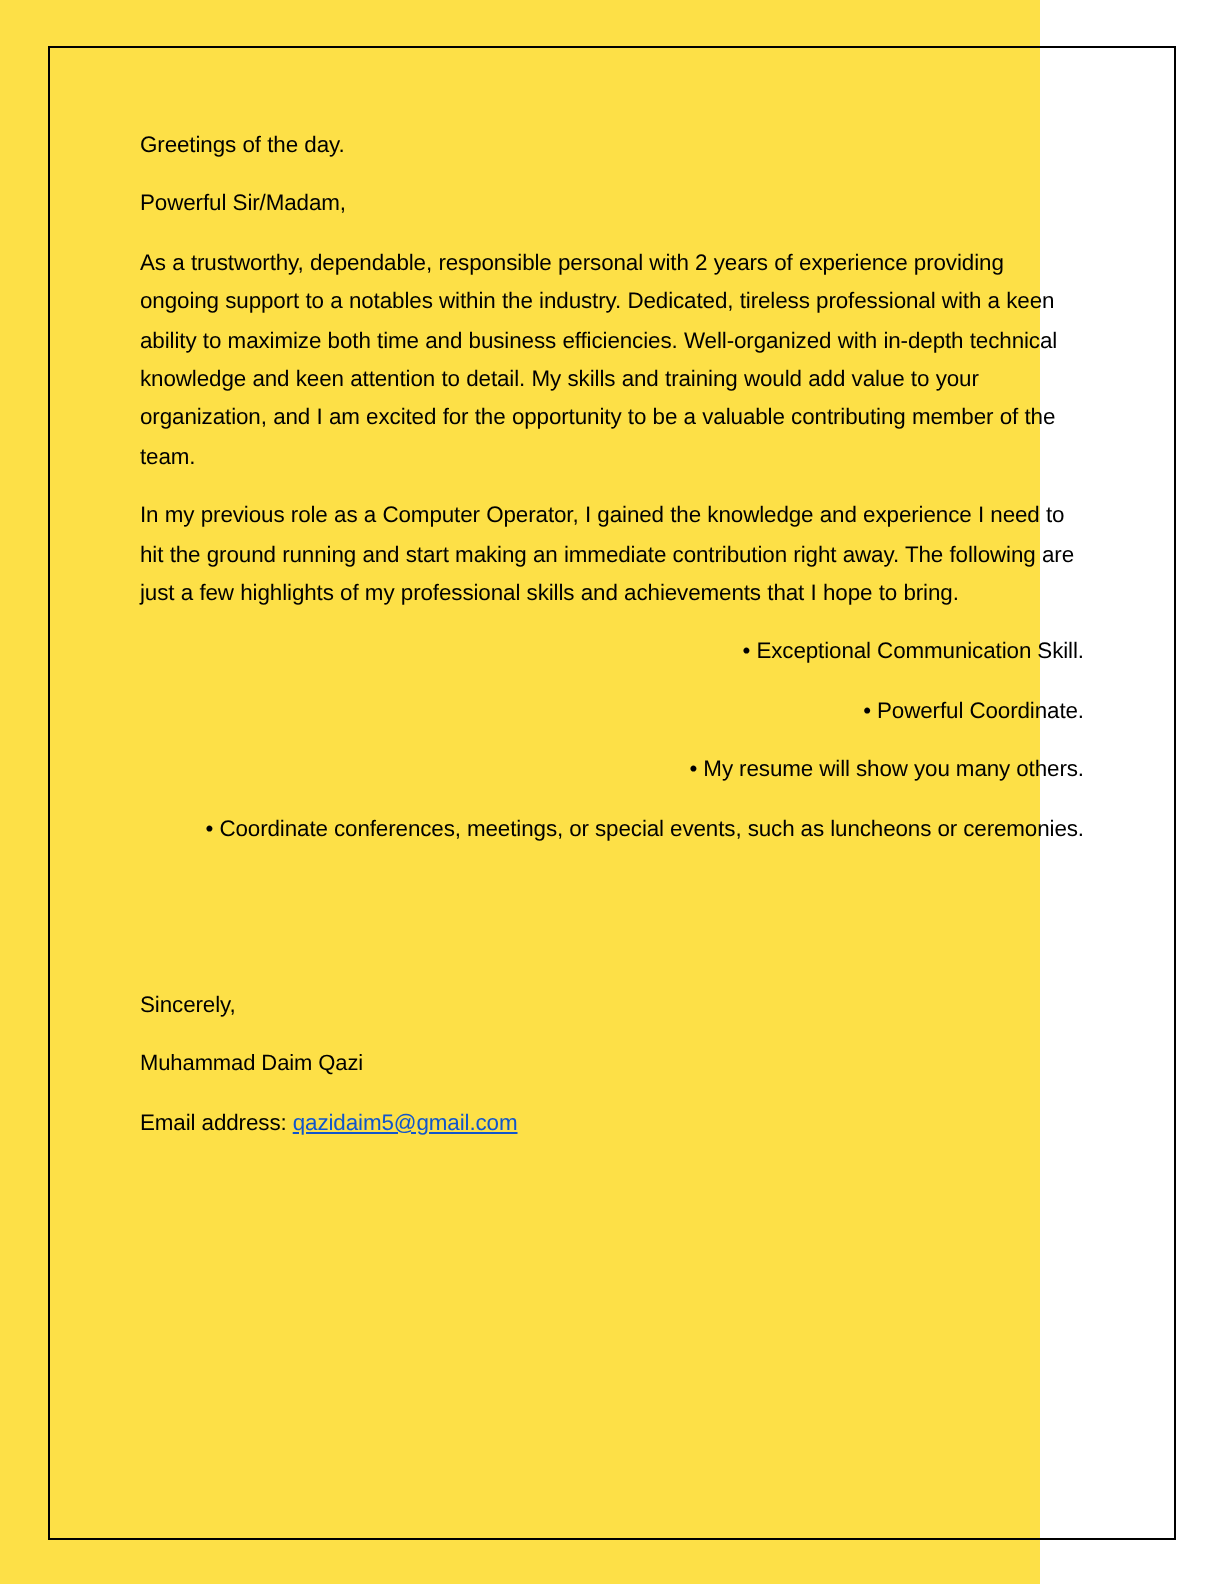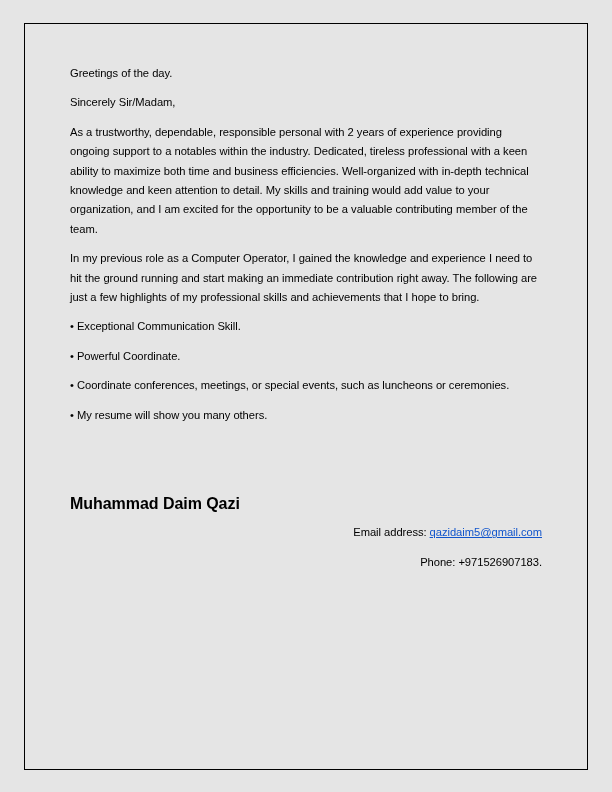--- a/index.html
+++ b/index.html
@@ -9,23 +9,23 @@
   }
   body {
     width: 612px;
     height: 792px;
     font-family: "Liberation Sans", sans-serif;
     color: #000000;
     overflow: hidden;
   }
   .page {
     position: relative;
-    width: 612px;
+    width: 520px;
     height: 792px;
-    background: #e5e5e5;
+    background: #fde047;
     box-sizing: border-box;
   }
   .page-border {
     position: absolute;
     left: 24px;
     top: 23px;
     width: 564px;
     height: 747px;
     border: 1.6px solid #000000;
     box-sizing: border-box;
@@ -43,74 +43,74 @@
     line-height: 19.4px;
     letter-spacing: -0.05px;
     text-align: left;
     word-spacing: 0.1px;
   }
   p.bullet {
     margin: 0 0 10px 0;
     font-size: 11.2px;
     line-height: 19.4px;
     letter-spacing: -0.05px;
+    text-align: right;
   }
   p.spacer {
     margin: 0 0 10px 0;
     font-size: 11.2px;
     line-height: 19.4px;
     height: 19.4px;
   }
   p.signature-name {
     margin: 0 0 10px 0;
-    font-size: 16px;
+    font-size: 11px;
     line-height: 19.4px;
-    font-weight: bold;
+    font-weight: normal;
     letter-spacing: -0.05px;
   }
   p.contact {
     margin: 0 0 10px 0;
     font-size: 11.2px;
     line-height: 19.4px;
     letter-spacing: -0.05px;
-    text-align: right;
   }
   a.email-link {
     color: #1155cc;
     text-decoration: underline;
   }
 </style>
 </head>
 <body>
 
 <div class="page">
 
   <div class="page-border"></div>
 
   <div class="content">
 
     <p class="para">Greetings of the day.</p>
 
-    <p class="para">Sincerely Sir/Madam,</p>
+    <p class="para">Powerful Sir/Madam,</p>
 
     <p class="para">As a trustworthy, dependable, responsible personal with 2 years of experience providing ongoing support to a notables within the industry. Dedicated, tireless professional with a keen ability to maximize both time and business efficiencies. Well-organized with in-depth technical knowledge and keen attention to detail. My skills and training would add value to your organization, and I am excited for the opportunity to be a valuable contributing member of the team.</p>
 
     <p class="para">In my previous role as a Computer Operator, I gained the knowledge and experience I need to hit the ground running and start making an immediate contribution right away. The following are just a few highlights of my professional skills and achievements that I hope to bring.</p>
 
     <p class="bullet">• Exceptional Communication Skill.</p>
     <p class="bullet">• Powerful Coordinate.</p>
+    <p class="bullet">• My resume will show you many others.</p>
     <p class="bullet">• Coordinate conferences, meetings, or special events, such as luncheons or ceremonies.</p>
-    <p class="bullet">• My resume will show you many others.</p>
 
     <p class="spacer"></p>
 
 
     <p class="spacer"></p>
 
+    <p class="para">Sincerely,</p>
 
     <p class="signature-name">Muhammad Daim Qazi</p>
 
     <p class="contact"><span>Email address: </span><a class="email-link" href="#">qazidaim5@gmail.com</a></p>
 
-    <p class="contact">Phone: +971526907183.</p>
 
   </div>
 </div>
 
 </body></html>

